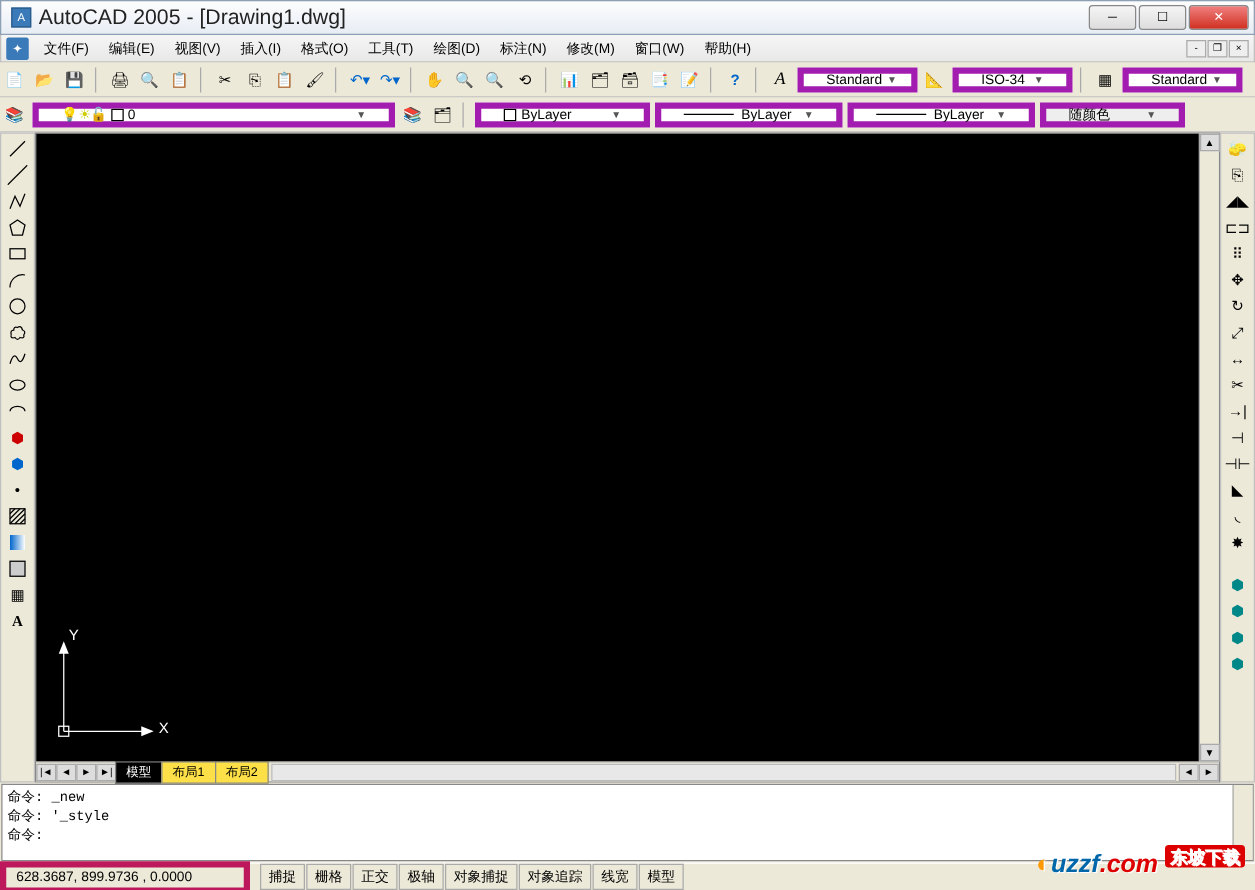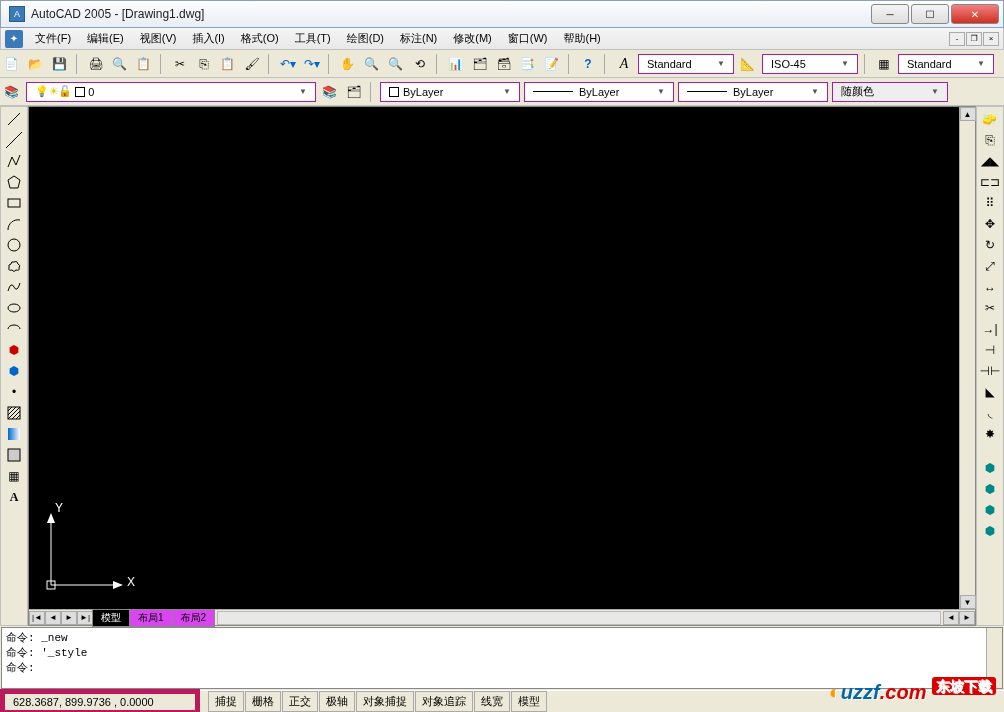--- a/index.html
+++ b/index.html
@@ -1,40 +1,40 @@
 <!DOCTYPE html>
 <html><head>
 <meta charset="utf-8">
 <style>
 * { box-sizing: border-box; margin: 0; padding: 0; }
 body { font-family: "Microsoft YaHei", Tahoma, sans-serif; font-size: 11px; background: #ece9d8; overflow: hidden; width: 1004px; height: 712px; }
 .titlebar { height: 28px; background: linear-gradient(#fdfdfd,#e7edf5); border: 1px solid #8ca0b8; display: flex; align-items: center; padding: 0 4px 0 8px; }
 .titlebar .app-icon { width:16px; height:16px; background:#3a7ab8; border:1px solid #2a5a88; margin-right:6px; display:flex;align-items:center;justify-content:center;color:#fff;font-size:9px; }
-.titlebar .title-text { flex:1; color:#222; font-size:12px; }
+.titlebar .title-text { flex:1; color:#222; font-size:17px; }
 .titlebar .win-btns { display:flex; gap:2px; }
 .win-btn { width:38px; height:20px; border:1px solid #888; background:linear-gradient(#f5f5f5,#ddd); border-radius:3px; display:flex;align-items:center;justify-content:center;font-size:10px;cursor:pointer; }
 .win-btn.close { background:linear-gradient(#f08080,#d03020); color:#fff; width:48px; }
 .menubar { height:22px; background:linear-gradient(#f5f5f5,#e8e8e8); border:1px solid #c0c0c0; border-top:none; display:flex; align-items:center; padding:0 4px; }
 .menubar .logo { width:18px;height:18px;background:#3a7ab8;margin-right:4px;display:flex;align-items:center;justify-content:center;color:#fff;font-size:10px;border-radius:2px; }
 .menu-item { padding:2px 8px; cursor:pointer;text-align:center; }
 .mdi-btns { margin-left:auto; display:flex; gap:1px; }
 .mdi-btn { width:16px;height:14px;border:1px solid #aaa;background:#eee;display:flex;align-items:center;justify-content:center;font-size:8px;cursor:pointer; }
 .toolbar-row { display:flex; background:#ece9d8; border-bottom:1px solid #c0c0c0; padding:2px; gap:4px; align-items:center; height:28px; }
 .tbtn { width:20px; height:20px; border:1px solid transparent; display:flex;align-items:center;justify-content:center;cursor:pointer;font-size:12px; border-radius:2px; }
 .tsep { width:4px; height:20px; border-left:1px solid #aaa; margin:0 2px; }
-.combo { height:20px; border:1px solid #a21caf; background:#fff; display:flex; align-items:center; padding:0 8px; font-size:11px; cursor:pointer; }
+.combo { height:20px; border:5px solid #a21caf; background:#fff; display:flex; align-items:center; padding:0 18px; font-size:11px; cursor:pointer; }
 .combo-arrow { margin-left:auto; font-size:8px; color:#555; padding-left:4px; }
 .main-area { display:flex; height:520px; }
 .vtoolbar { width:28px; background:#ece9d8; border:1px solid #c0c0c0; display:flex; flex-direction:column; padding:2px 0; gap:1px; align-items:center; }
 .drawing-container { flex:1; display:flex; flex-direction:column; border:1px solid #888; }
 .canvas-area { flex:1; background:#000; position:relative; }
 .ucs { position:absolute; left:12px; bottom:14px; color:#fff; font-family:Arial; font-size:12px; }
 .scrollbar-h { height:16px; background:#ece9d8; border-top:1px solid #aaa; display:flex; align-items:center; }
 .sb-btn { width:16px;height:14px;border:1px solid #aaa;background:#ddd;display:flex;align-items:center;justify-content:center;font-size:8px;cursor:pointer; }
-.tab { padding:1px 8px; border:1px solid #888; background:#d946ef; font-size:10px; cursor:pointer; margin-left:-1px; }
+.tab { padding:1px 8px; border:1px solid #888; background:#fde047; font-size:10px; cursor:pointer; margin-left:-1px; }
 .tab.active { background:#000; color:#fff; }
 .sb-track { flex:1; background:#e8e8e8; height:14px; border:1px solid #bbb; margin:0 2px; }
 .scrollbar-v { width:16px; background:#ece9d8; border-left:1px solid #aaa; display:flex;flex-direction:column;align-items:center; }
 .right-panel { display:flex; }
 .cmd-area { height:62px; border:1px solid #888; margin:1px; background:#fff; display:flex; }
 .cmd-text { flex:1; padding:2px 4px; font-family:"Courier New",monospace; font-size:11px; white-space:pre; overflow:hidden; }
 .cmd-sb { width:16px; background:#ece9d8; border-left:1px solid #aaa; }
 .statusbar { height:22px; background:#ece9d8; border-top:1px solid #fff; display:flex; align-items:center; font-size:11px; }
 .status-cell { padding:2px 6px; border:1px solid #aaa; background:#ece9d8; margin-right:1px; cursor:pointer; min-width:36px; text-align:center; }
 .coords { padding:2px 8px; border:5px solid #be185d; background:#ece9d8; min-width:200px; margin-right:8px; }
@@ -105,21 +105,21 @@
   <div class="tsep"></div>
   <div class="tbtn" style="color:#06c;font-weight:bold">?</div>
   <div class="tsep"></div>
   <div class="tbtn" style="font-style:italic;font-family:serif;font-size:14px">A</div>
   <div class="combo" style="width:96px">
       <span>Standard</span>
       <span class="combo-arrow">▼</span>
     </div>
   <div class="tbtn">📐</div>
   <div class="combo" style="width:96px">
-      <span>ISO-45</span>
+      <span>ISO-34</span>
       <span class="combo-arrow">▼</span>
     </div>
   <div class="tsep"></div>
   <div class="tbtn">▦</div>
   <div class="combo" style="width:96px">
       <span>Standard</span>
       <span class="combo-arrow">▼</span>
     </div>
 </div>
 

